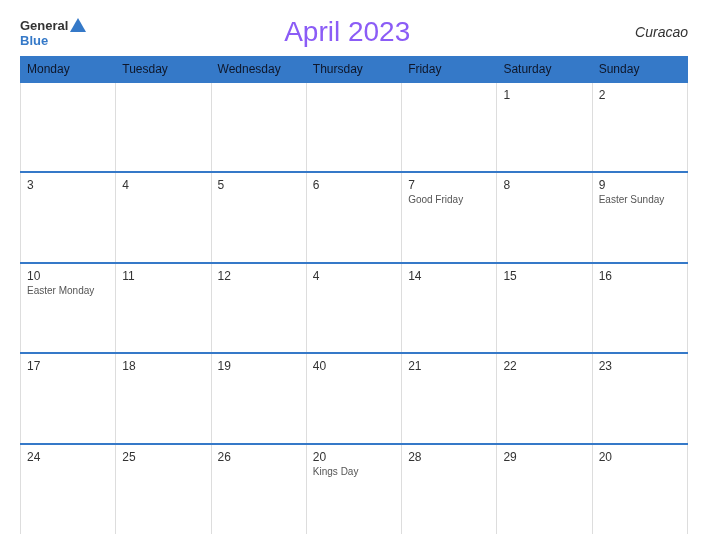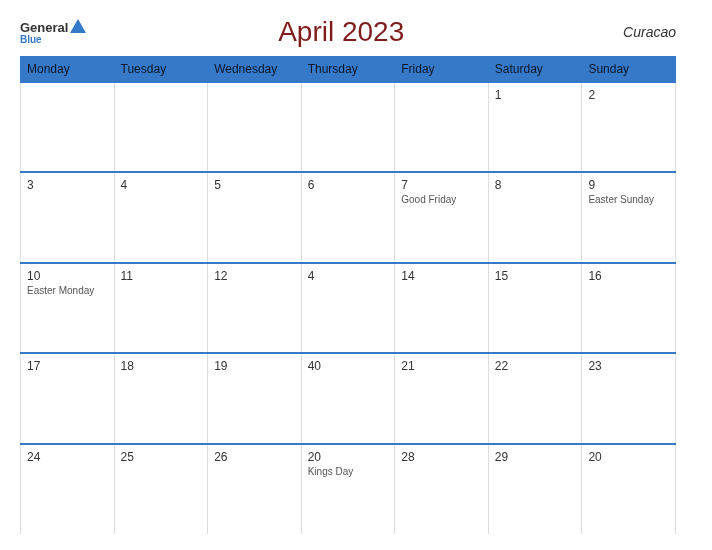--- a/index.html
+++ b/index.html
@@ -6,58 +6,58 @@
     body {
       width: 712px;
       height: 550px;
       background: #fff;
       font-family: Arial, sans-serif;
       overflow: hidden;
     }
     .page {
       width: 712px;
       height: 550px;
-      padding: 16px 36px 16px 20px;
+      padding: 16px 24px 16px 20px;
       display: flex;
       flex-direction: column;
     }
     .header {
       display: flex;
       align-items: center;
       justify-content: space-between;
       margin-bottom: 8px;
     }
     .logo-text-general {
       font-size: 13px;
       font-weight: bold;
       color: #333;
       line-height: 1;
     }
     .logo-text-blue {
-      font-size: 10px;
+      font-size: 13px;
       font-weight: bold;
       color: #3579c8;
       line-height: 1;
     }
     .logo-triangle {
       width: 0;
       height: 0;
       border-left: 8px solid transparent;
       border-right: 8px solid transparent;
       border-bottom: 14px solid #3579c8;
       margin-left: 2px;
       margin-bottom: 2px;
     }
     .logo-row1 {
       display: flex;
       align-items: center;
     }
     .calendar-title {
       font-size: 28px;
-      color: #7f1d1d;
+      color: #8b5cf6;
       font-weight: normal;
       text-align: center;
       flex: 1;
     }
     .region-label {
       font-size: 14px;
       color: #333;
       min-width: 80px;
       text-align: right;
       font-style: italic;

